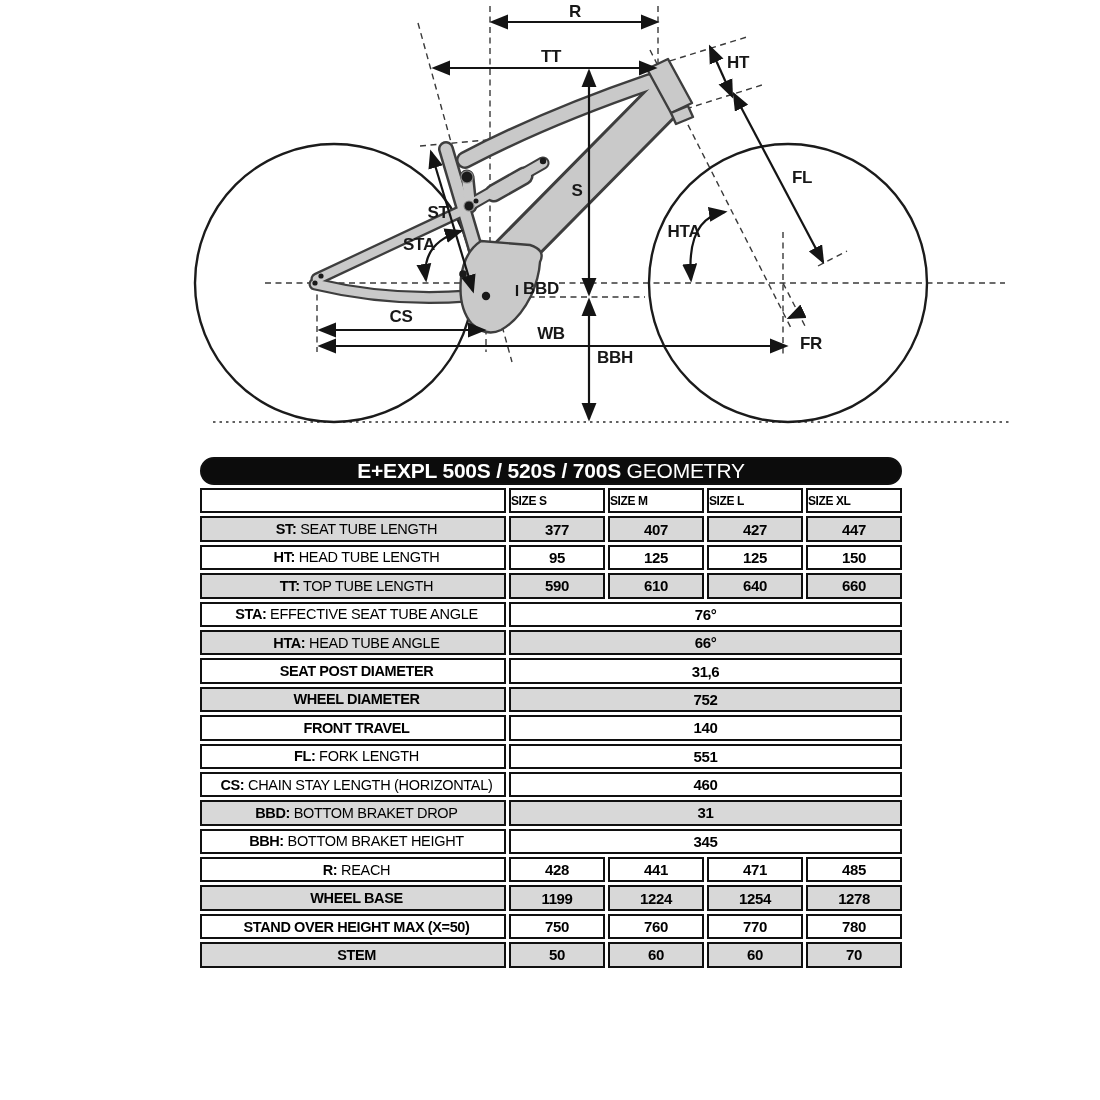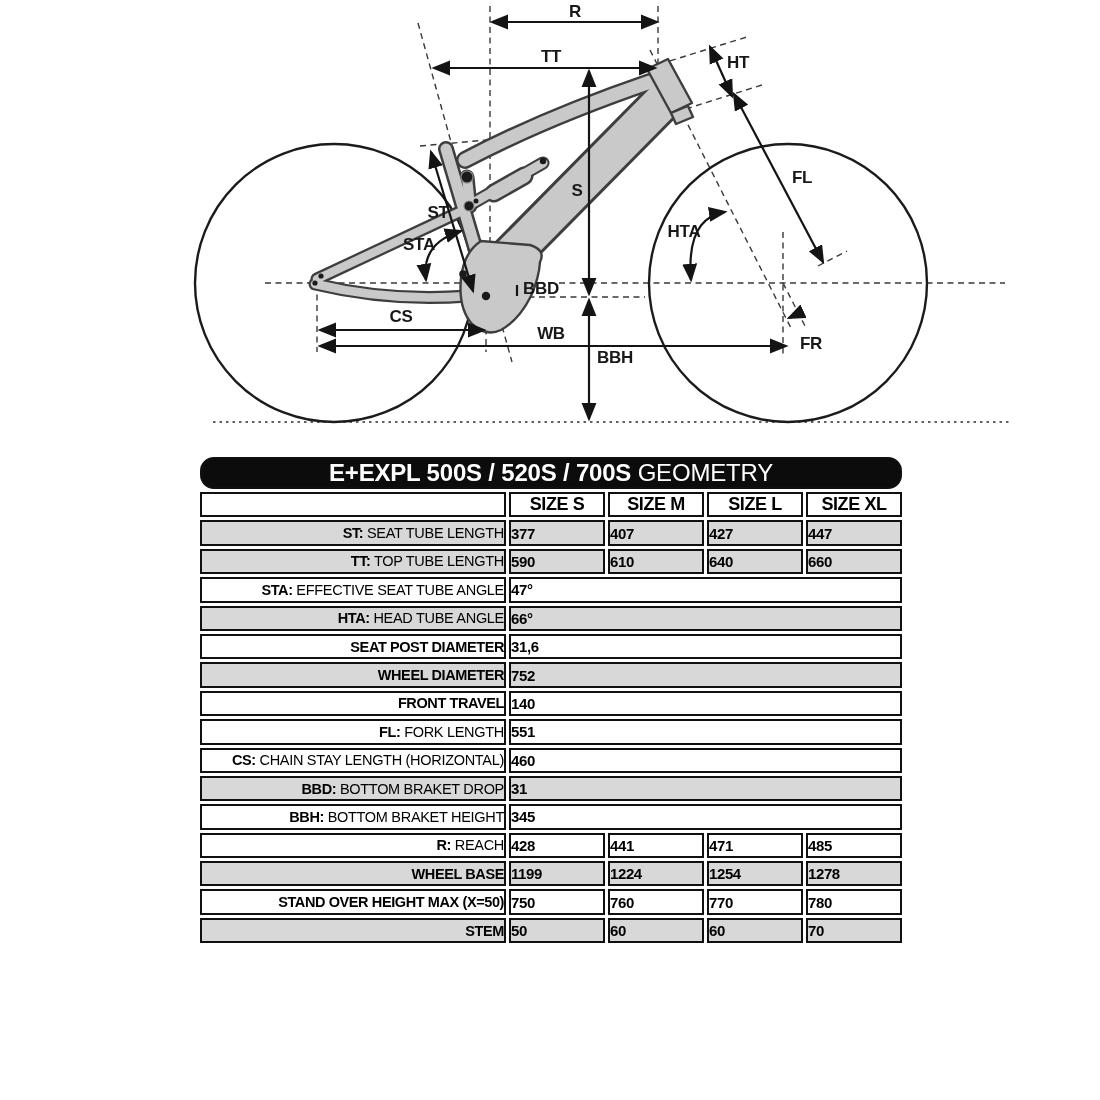--- a/index.html
+++ b/index.html
@@ -17,27 +17,27 @@
   .pivot{fill:#1a1a1a;stroke:#8a8a8a;stroke-width:1.1px;}
   .pivot-s{fill:#1a1a1a;stroke:none;}
   .dl{font-family:"Liberation Sans",sans-serif;font-size:17px;font-weight:bold;
       fill:#181818;letter-spacing:-0.3px;}
   
   #geo-table{position:absolute;left:197px;top:454px;width:708px;
              border-collapse:separate;border-spacing:3px;table-layout:fixed;}
   #geo-table td{border:2.5px solid #101010;height:21.4px;padding:0;background:#fff;
                 overflow:hidden;white-space:nowrap;}
   #geo-table td.title-cell{background:#0c0c0c;color:#ffffff;text-align:center;
-                height:24px;font-size:24px;letter-spacing:-0.2px;border-radius:14px;}
+                height:24px;font-size:21px;letter-spacing:-0.2px;border-radius:14px;}
   .title-strong{font-weight:bold;}
   .title-light{font-weight:normal;}
-  #geo-table td.size-h{font-weight:bold;text-align:center;font-size:18px;letter-spacing:-0.4px;}
-  #geo-table td.label-cell{font-size:14.5px;text-align:right;padding-left:7px;letter-spacing:-0.3px;}
+  #geo-table td.size-h{font-weight:bold;font-size:12px;letter-spacing:-0.4px;}
+  #geo-table td.label-cell{font-size:14.5px;text-align:center;padding-left:7px;letter-spacing:-0.3px;}
   #geo-table td.label-cell b{letter-spacing:-0.4px;}
-  #geo-table td.value-cell{font-weight:bold;font-size:15px;letter-spacing:-0.4px;}
+  #geo-table td.value-cell{font-weight:bold;text-align:center;font-size:15px;letter-spacing:-0.4px;}
   #geo-table tr.shaded td{background:#d8d8d8;}
 </style>
 </head>
 <body>
 
 <div id="page">
 
   <svg id="diagram" viewBox="0 0 1100 450">
     <defs>
       <marker id="ah" viewBox="0 0 10 8" refX="8.6" refY="4" markerWidth="8.5" markerHeight="7" orient="auto-start-reverse">
@@ -155,30 +155,37 @@
       </tr>
     </tbody>
     <tbody id="geo-rows">
         <tr class="shaded">
           <td class="label-cell"><b>ST:</b> SEAT TUBE LENGTH</td>
           <td class="value-cell">377</td>
           <td class="value-cell">407</td>
           <td class="value-cell">427</td>
           <td class="value-cell">447</td>
         </tr>
+        <tr>
+          <td class="label-cell"><b>HT:</b> HEAD TUBE LENGTH</td>
+          <td class="value-cell">95</td>
+          <td class="value-cell">125</td>
+          <td class="value-cell">125</td>
+          <td class="value-cell">150</td>
+        </tr>
         <tr class="shaded">
           <td class="label-cell"><b>TT:</b> TOP TUBE LENGTH</td>
           <td class="value-cell">590</td>
           <td class="value-cell">610</td>
           <td class="value-cell">640</td>
           <td class="value-cell">660</td>
         </tr>
         <tr>
           <td class="label-cell"><b>STA:</b> EFFECTIVE SEAT TUBE ANGLE</td>
-          <td class="value-cell" colspan="4">47°</td>
+          <td class="value-cell" colspan="4">76°</td>
         </tr>
         <tr class="shaded">
           <td class="label-cell"><b>HTA:</b> HEAD TUBE ANGLE</td>
           <td class="value-cell" colspan="4">66°</td>
         </tr>
         <tr>
           <td class="label-cell"><b>SEAT POST DIAMETER</b></td>
           <td class="value-cell" colspan="4">31,6</td>
         </tr>
         <tr class="shaded">

